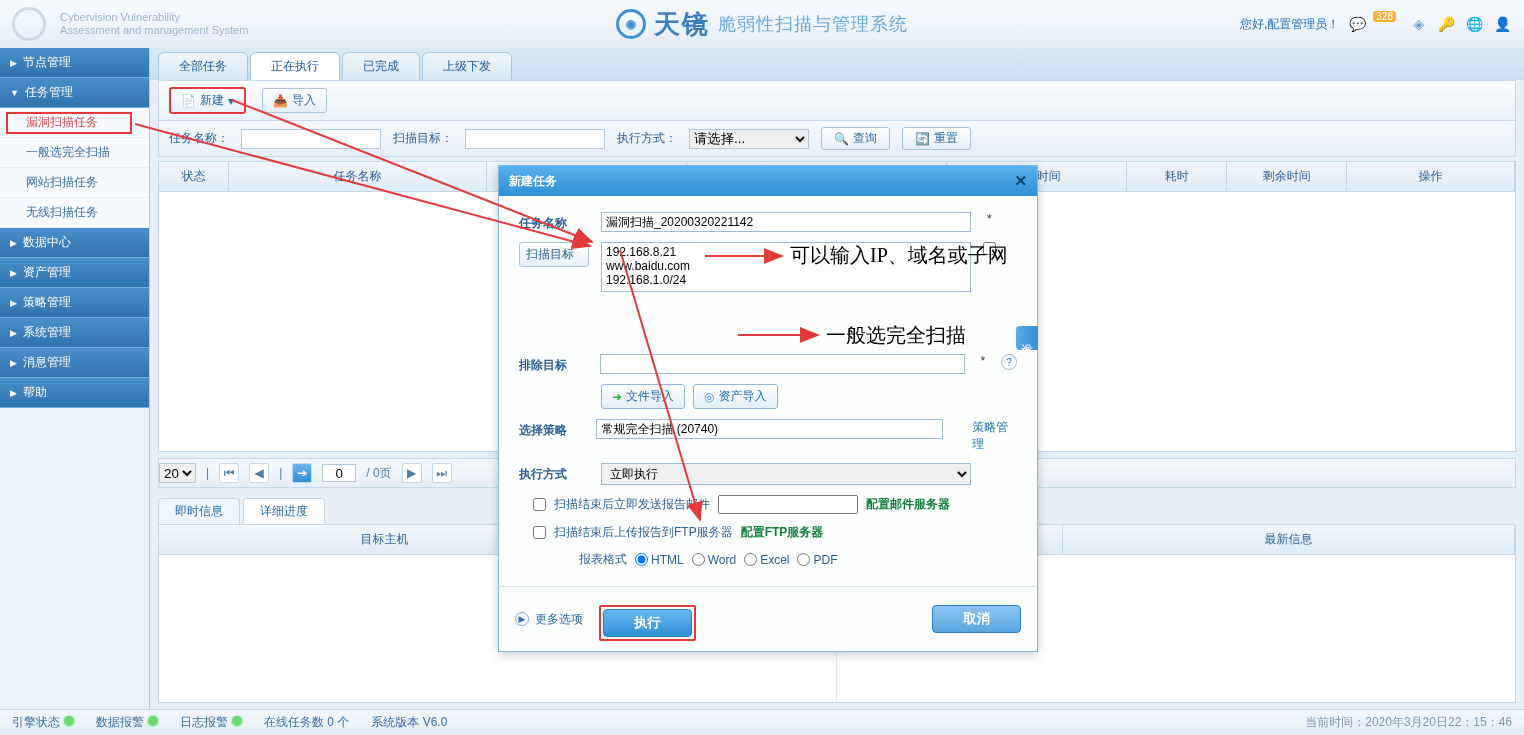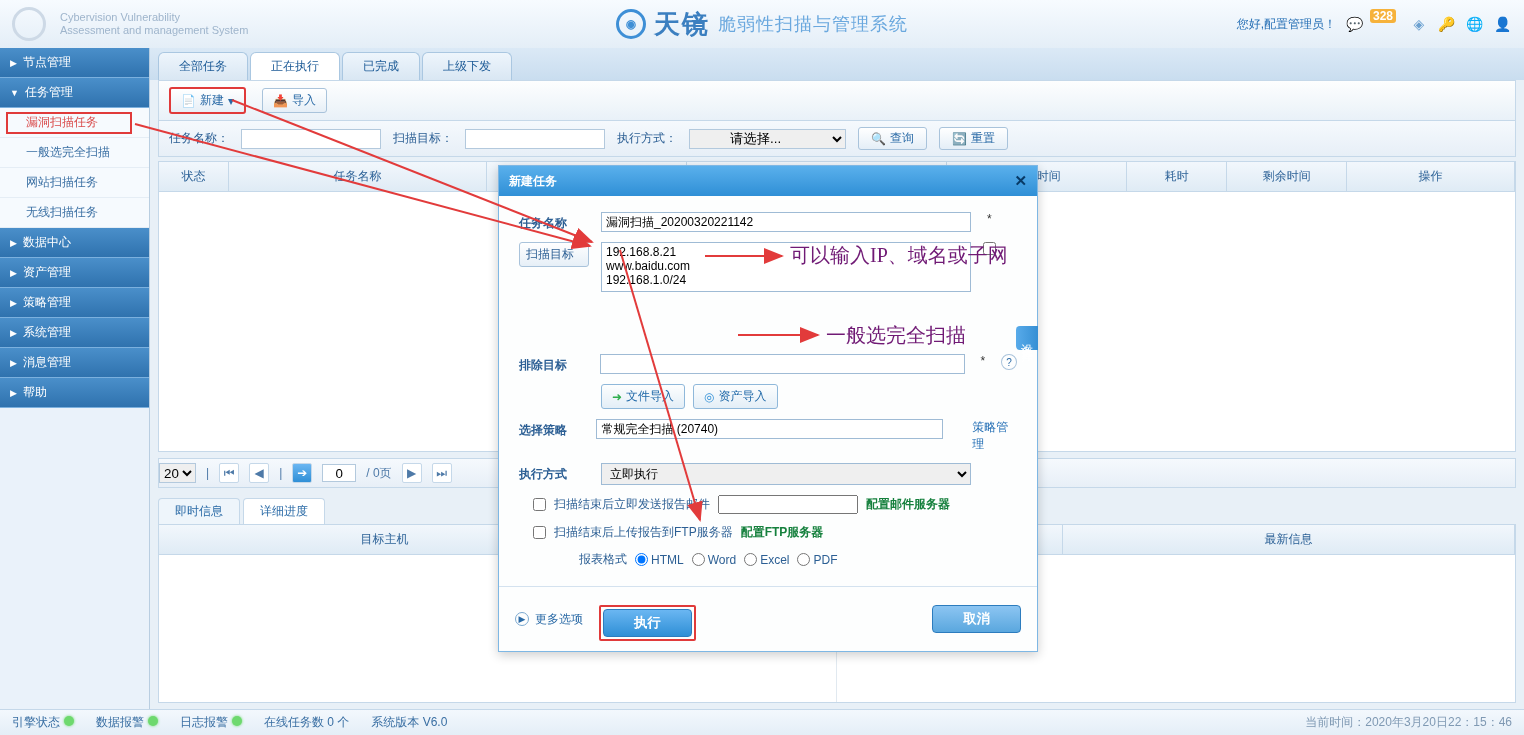--- a/index.html
+++ b/index.html
@@ -9,21 +9,21 @@
 .header { height: 48px; background: linear-gradient(#f7fbff,#e4eef7); display: flex; align-items: center; padding: 0 12px; position: relative; }
 .logo-area { display:flex; align-items:center; gap:6px;}
 .logo-circ { width:34px;height:34px;border:3px solid #cdd9e6;border-radius:50%;}
 .logo-text { color:#9fb5cc; font-size:11px; line-height:1.2;margin-left:8px;}
 .brand { position:absolute; left:50%; transform:translateX(-50%); display:flex; align-items:center; gap:8px;}
 .brand-icon{width:30px;height:30px;border:3px solid #3e8fd6;border-radius:50%;display:flex;align-items:center;justify-content:center;color:#3e8fd6;font-weight:bold;}
 .brand-cn{font-size:26px;color:#3b7fc0; font-weight:bold; letter-spacing:2px;}
 .brand-sub{font-size:18px;color:#6aa8de;letter-spacing:1px;}
 .user-area{margin-left:auto;display:flex;align-items:center;gap:10px;color:#256fb5;}
 .user-area .ico{width:18px;height:18px;display:inline-flex;align-items:center;justify-content:center;color:#6aa0d0;font-size:14px;}
-.badge{background:#f6b23b;color:#fff;font-size:12px;padding:0 3px;border-radius:3px;position:relative;top:-8px;left:-4px;font-weight:bold;}
+.badge{background:#f6b23b;color:#fff;font-size:10px;padding:0 3px;border-radius:3px;position:relative;top:-8px;left:-4px;}
 
 
 .layout{display:flex;height:calc(100% - 48px - 26px);}
 .sidebar{width:150px;background:#eaf2fa;border-right:1px solid #b9cee1;}
 .side-item{display:flex;align-items:center;padding:6px 10px;background:linear-gradient(#4a8fca,#2f72ae);color:#fff;border-bottom:1px solid #7bb0de;cursor:pointer;gap:6px;}
 .side-item .arr{font-size:9px;}
 .side-sub{padding:6px 10px 6px 26px;color:#3a6fa3;background:#f6fafe;border-bottom:1px solid #e5edf5;cursor:pointer;}
 .side-sub.active{color:#d94b4b;}
 .redbox1{position:absolute;left:6px;top:112px;width:126px;height:22px;border:2px solid #e03a3a;pointer-events:none;}
 
@@ -33,21 +33,21 @@
 .tab{padding:5px 20px;background:linear-gradient(#eef5fc,#d9e7f3);border:1px solid #aac7e1;border-bottom:none;border-radius:6px 6px 0 0;color:#1c5a96;cursor:pointer;}
 .tab.active{background:#fff;}
 .toolbar{background:linear-gradient(#fdfefe,#e9f1f8);border:1px solid #c5d8e9;margin:0 8px;padding:6px 10px;display:flex;align-items:center;gap:16px;}
 .tbtn{display:flex;align-items:center;gap:4px;padding:3px 10px;border:1px solid #a9c3db;background:linear-gradient(#fff,#e6eff7);border-radius:3px;cursor:pointer;color:#2a6aa6;}
 .tbtn .ico{color:#5a8fc6;}
 .redbox2{border:2px solid #e03a3a !important;}
 
 .filterbar{background:linear-gradient(#f5f9fd,#e7eff7);border:1px solid #c5d8e9;border-top:none;margin:0 8px;padding:6px 10px;display:flex;align-items:center;gap:12px;}
 .filterbar label{color:#2c5f94;}
 .filterbar input[type=text]{border:1px solid #b3c9dd;height:20px;padding:0 4px;width:140px;}
-.filterbar select{border:1px solid #b3c9dd;height:20px;width:157px;padding-left:36px;}
+.filterbar select{border:1px solid #b3c9dd;height:20px;width:120px;}
 .obutton{padding:2px 12px;border:1px solid #a9c3db;background:linear-gradient(#fff,#e4eef7);border-radius:3px;cursor:pointer;color:#2a6aa6;display:inline-flex;align-items:center;gap:4px;}
 
 .grid-head{display:flex;background:linear-gradient(#f2f7fc,#dfebf5);border:1px solid #c5d8e9;margin:4px 8px 0;}
 .grid-head div{padding:6px 8px;border-right:1px solid #c5d8e9;color:#2e6398;text-align:center;}
 .c-state{width:70px;} .c-name{flex:1.6;} .c-target{width:200px;} .c-prog{width:260px;}
 .c-start{width:180px;} .c-elapsed{width:100px;} .c-remain{width:120px;} .c-ops{flex:1;}
 
 .grid-body{flex:1;background:#fff;border:1px solid #c5d8e9;border-top:none;margin:0 8px;min-height:260px;}
 
 .pager{margin:6px 8px;padding:4px 0;background:linear-gradient(#f5f9fd,#e7eff7);border:1px solid #c5d8e9;display:flex;align-items:center;gap:10px;color:#4e7aa8;}
@@ -89,21 +89,21 @@
 .rfrow label{display:flex;align-items:center;gap:3px;}
 .modal-ft{border-top:1px solid #d4e2ef;padding:10px 16px;display:flex;align-items:center;gap:16px;}
 .more{display:flex;align-items:center;gap:6px;color:#2a6aa6;cursor:pointer;}
 .more .circ{width:14px;height:14px;border:1px solid #7ba9d0;border-radius:50%;display:inline-flex;align-items:center;justify-content:center;font-size:9px;}
 .act{margin-left:auto;padding:4px 30px;background:linear-gradient(#6ab6f2,#2f8fd6);color:#fff;border:1px solid #2c7cbe;border-radius:4px;cursor:pointer;font-weight:bold;}
 .act.cancel{background:linear-gradient(#8cc5f2,#5aa7de);}
 .redbox-exec{border:2px solid #e03a3a;padding:2px;border-radius:2px;margin-top:8px;}
 .side-tab{position:absolute;right:-1px;top:130px;width:22px;padding:8px 3px;background:linear-gradient(90deg,#58abea,#368fd4);color:#fff;writing-mode:vertical-rl;border-radius:4px 0 0 4px;cursor:pointer;font-size:12px;letter-spacing:2px;}
 
 
-.anno{position:absolute;color:#701a75;font-size:20px;pointer-events:none;font-family:"KaiTi","STKaiti",serif;}
+.anno{position:absolute;color:#000000;font-size:20px;pointer-events:none;font-family:"KaiTi","STKaiti",serif;}
 svg.arrows{position:absolute;top:0;left:0;pointer-events:none;}
 </style>
 </head>
 <body>
 
 <div class="header">
   <div class="logo-area">
     <div class="logo-circ"></div>
     <div class="logo-text">
       <div>Cybervision Vulnerability</div>

